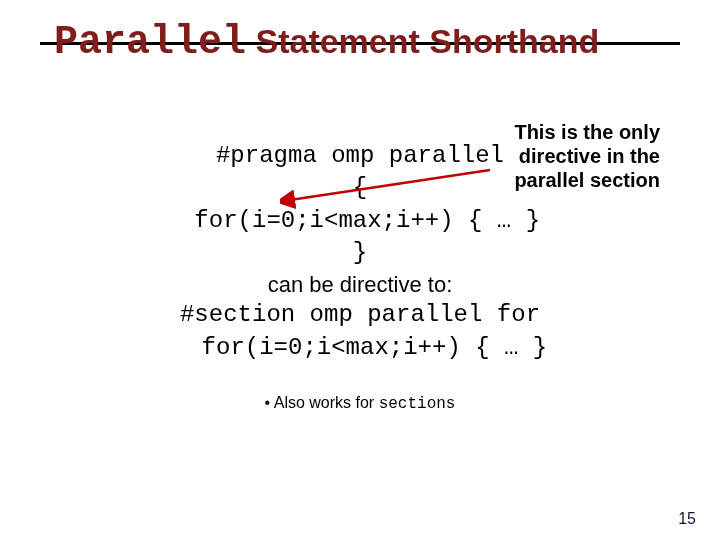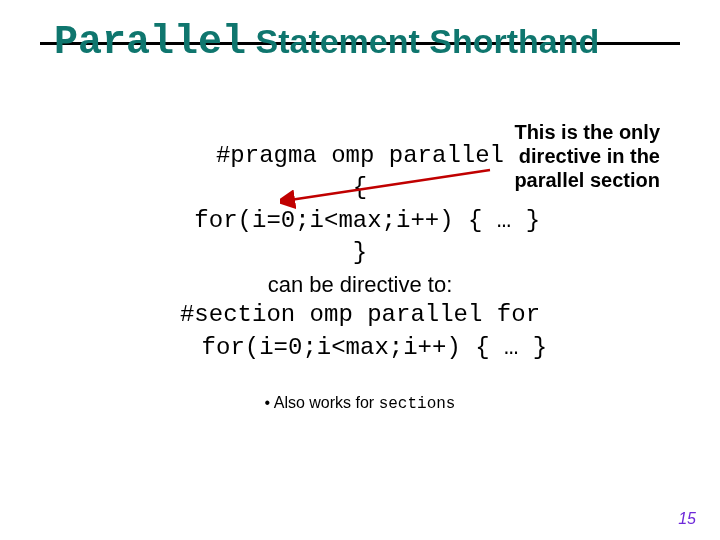--- a/index.html
+++ b/index.html
@@ -28,21 +28,21 @@
     border-top: 3px solid #000;
     position: absolute;
     left: 0;
     right: 0;
     top: 22px;
     margin: 0;
   }
   .title {
     font-size: 34px;
     font-weight: bold;
-    color: #0f766e;
+    color: #7f1d1d;
     position: relative;
     display: inline-block;
     padding: 0 4px;
     margin-left: 10px;
   }
   .title .mono {
     font-family: "Courier New", Courier, monospace;
     font-size: 40px;
   }
   .body {
@@ -80,22 +80,21 @@
   }
   .bullet {
     margin-top: 28px;
     font-size: 16px;
   }
   .page-num {
     position: absolute;
     bottom: 12px;
     right: 24px;
     font-size: 16px;
-    color: #6d28d9;
-    font-style: italic;
+    color: #0f172a;
   }
 </style>
 </head>
 <body>
 
 <div class="slide">
 
   <div class="title-wrap">
     <hr class="title-rule">
     <span class="title">

